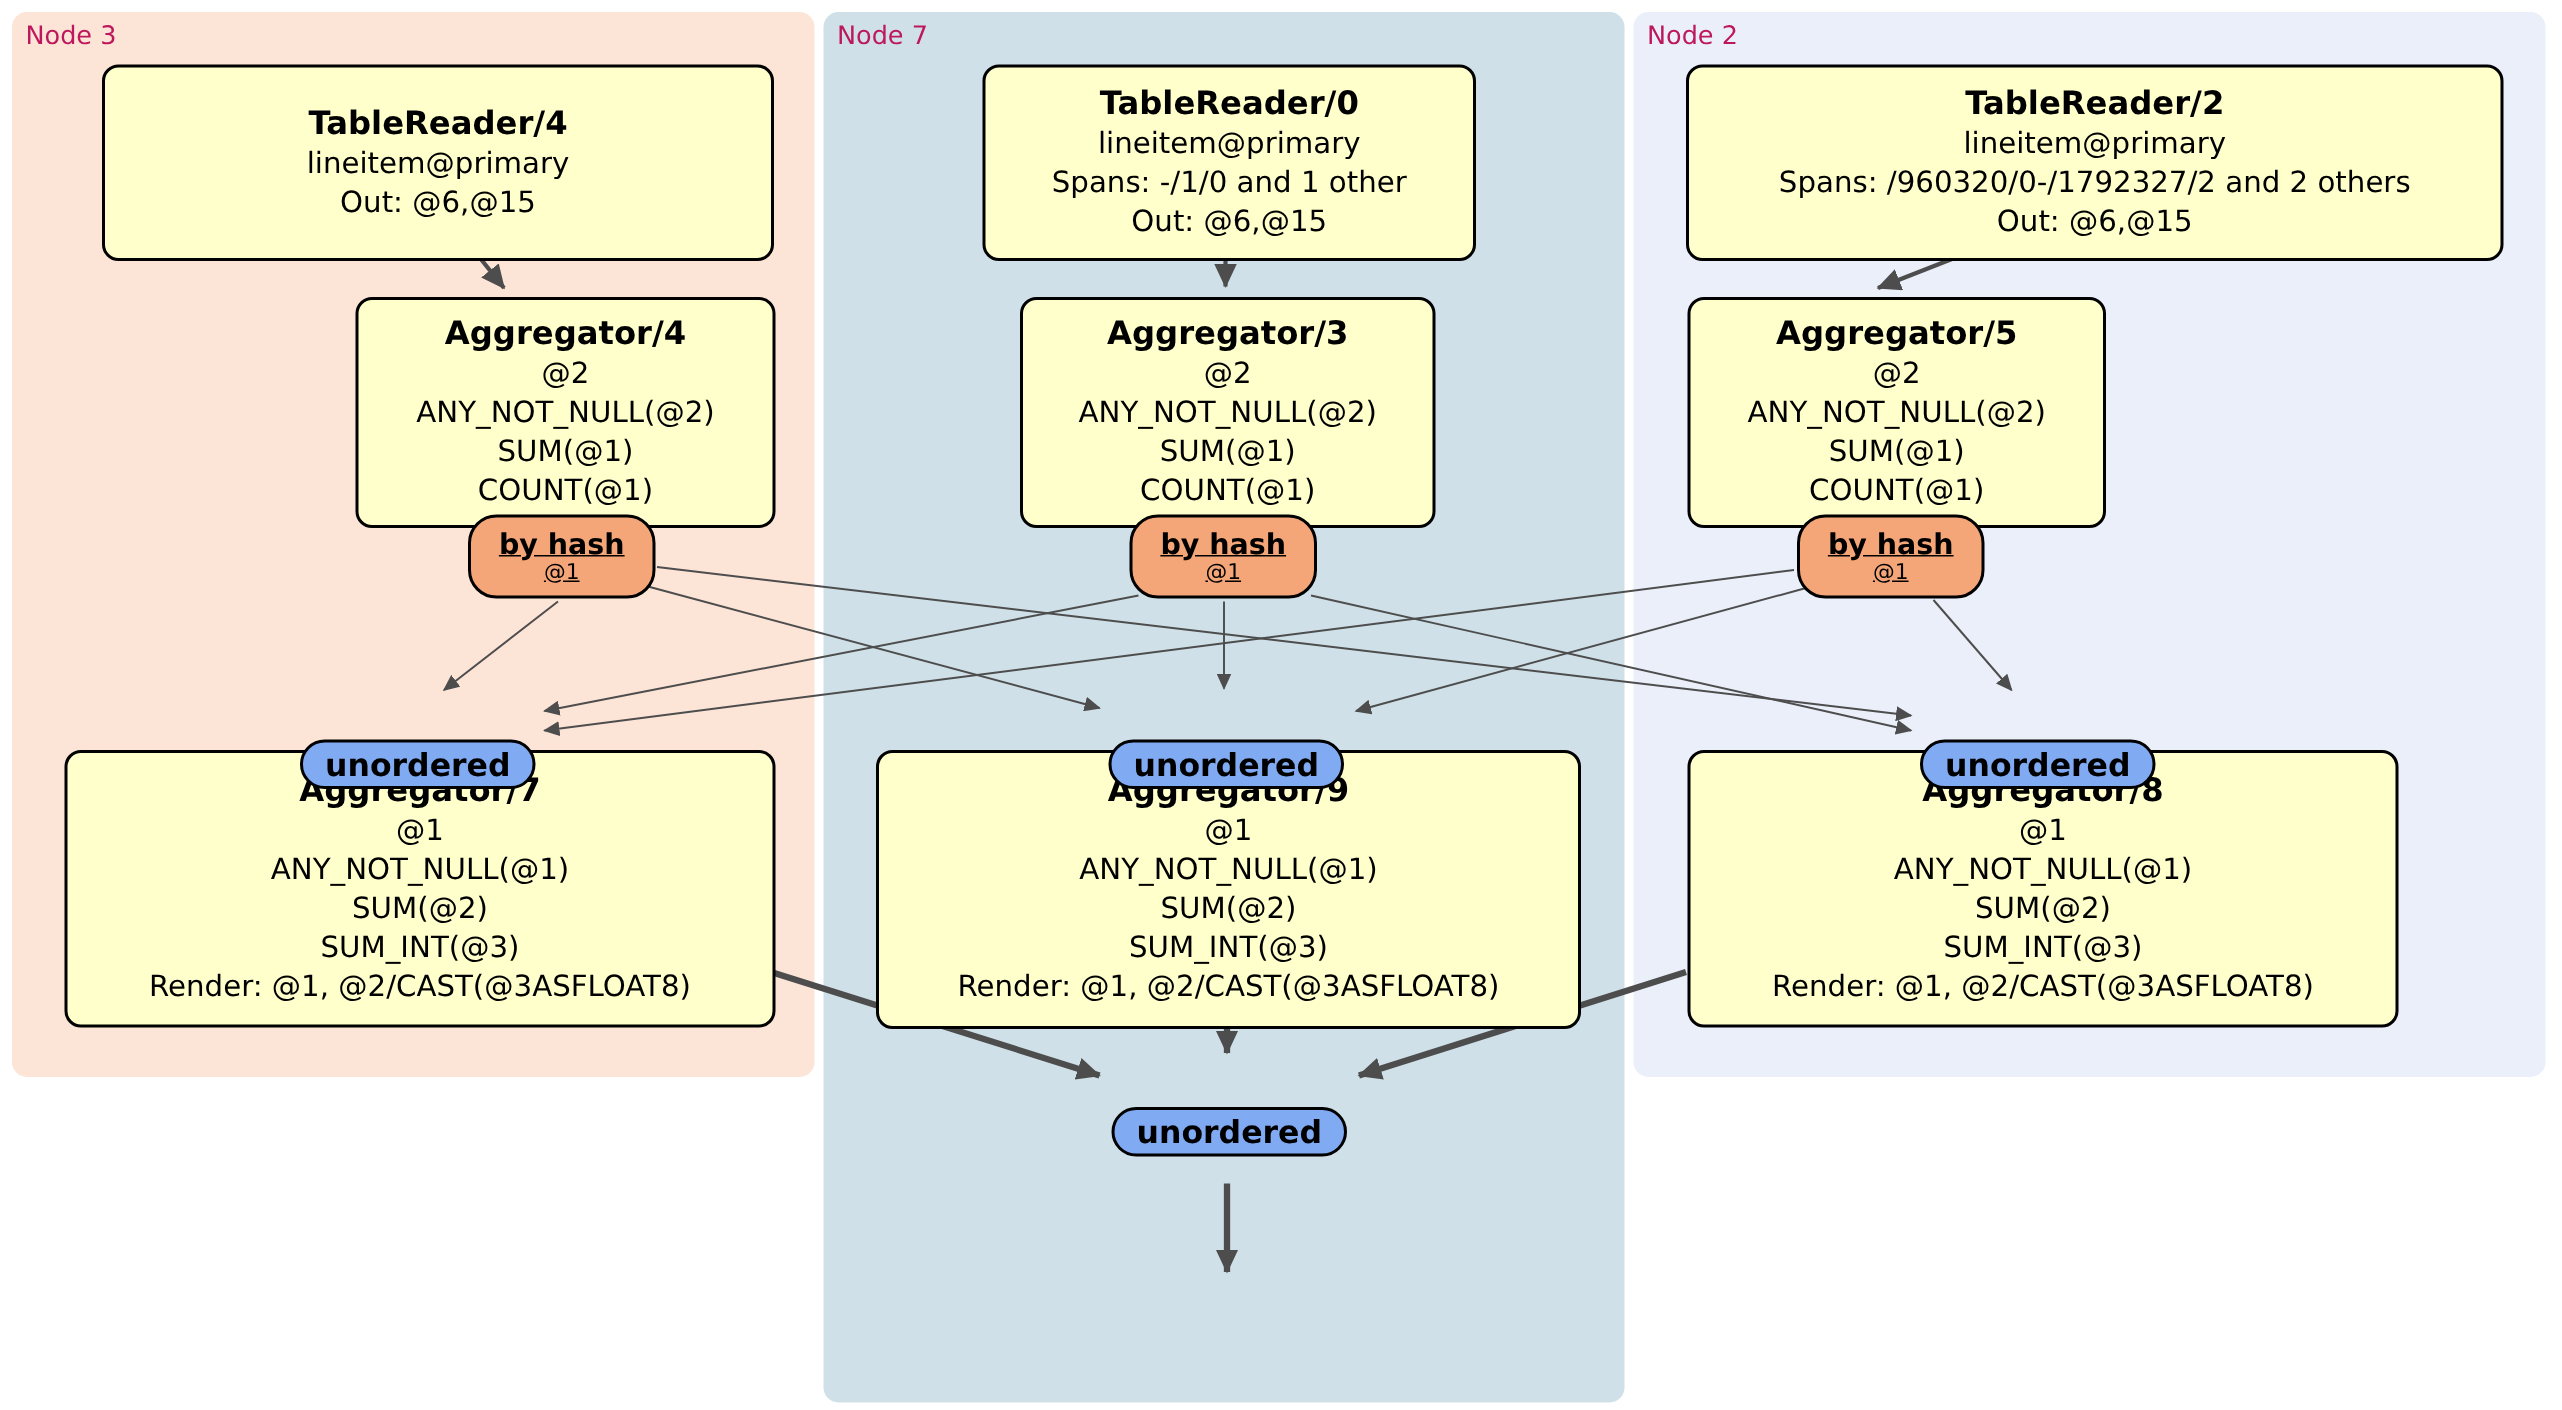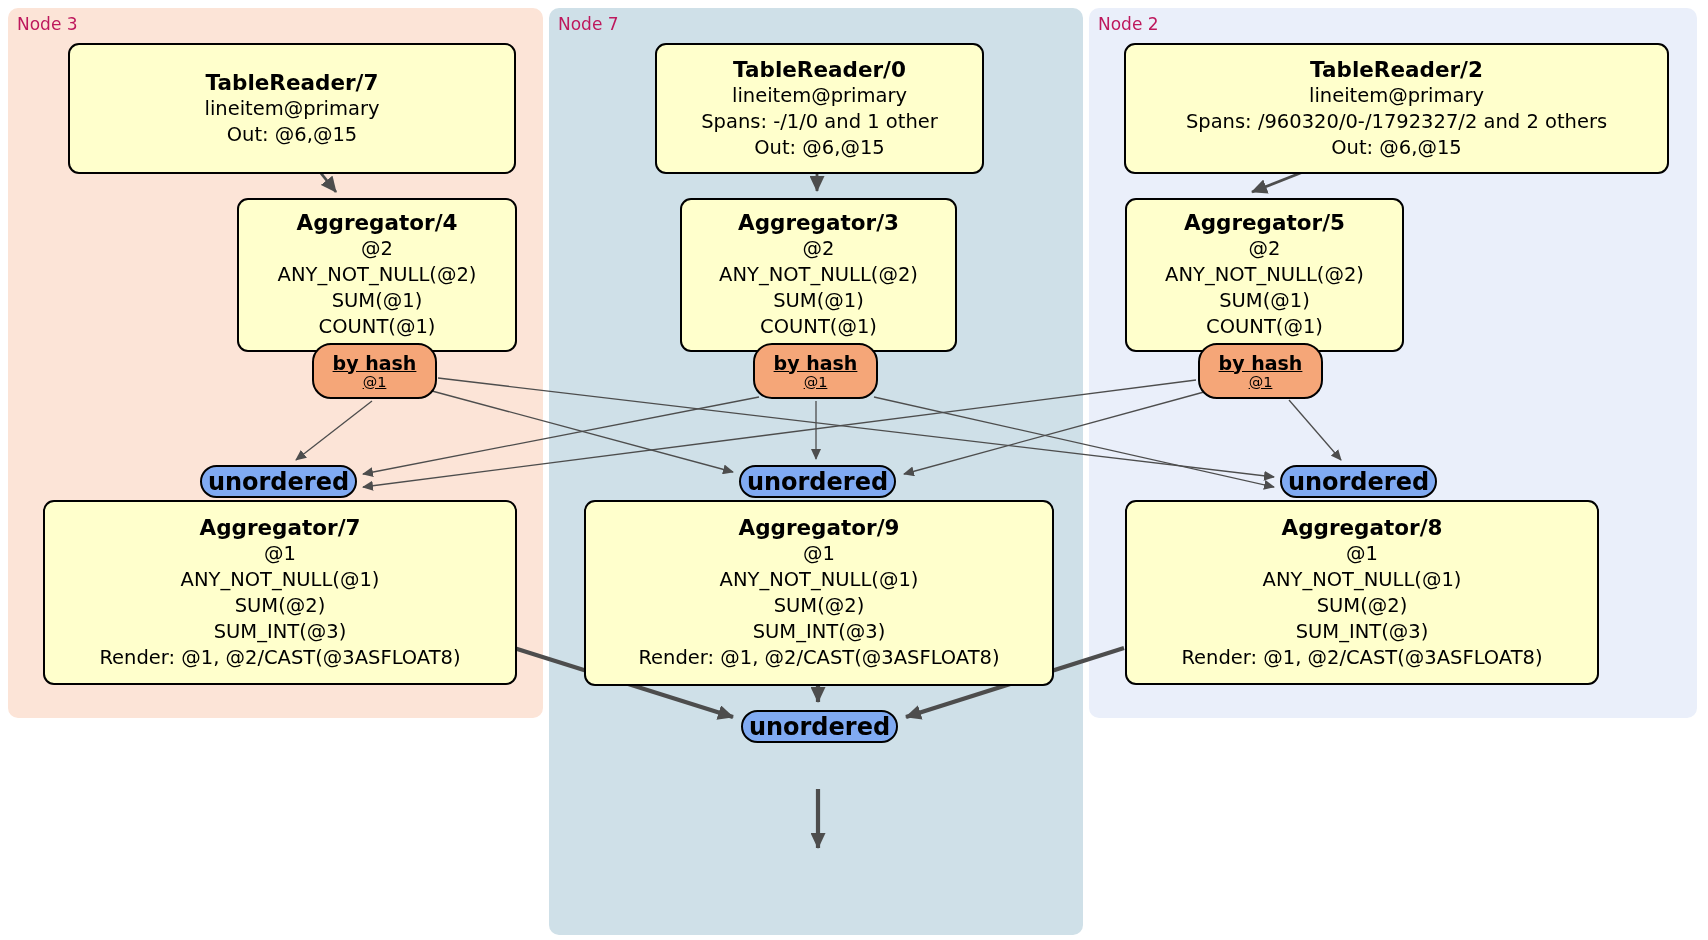--- a/index.html
+++ b/index.html
@@ -25,21 +25,21 @@
         text-align:center;}
   .ptitle{font-size:21.5px;font-weight:bold;line-height:26px;white-space:nowrap;}
   .pline{font-size:19.5px;line-height:26px;white-space:nowrap;}
   .router{position:absolute;width:125px;height:56px;background:var(--c-router);border:2px solid #000;
           border-radius:19px;z-index:3;display:flex;flex-direction:column;justify-content:center;
           align-items:center;text-align:center;box-sizing:border-box;text-decoration:underline;}
   .router-label{font-size:19px;font-weight:bold;line-height:22px;}
   .router-sub{font-size:14.5px;line-height:17px;}
   .sync{position:absolute;width:157px;height:33px;background:var(--c-sync);border:2px solid #000;
         border-radius:17px;z-index:3;display:flex;justify-content:center;align-items:center;
-        font-size:24px;font-weight:bold;box-sizing:border-box;}
+        font-size:21px;font-weight:bold;box-sizing:border-box;margin-top:28px;}
   .title-only .ptitle{font-size:22px;}
 </style>
 </head>
 <body>
 
 <div class="stage">
 
   <div class="panel panel-n3">
     <div class="panel-label">Node 3</div>
   </div>
@@ -75,21 +75,21 @@
     <line class="eline thin" x1="1196" y1="380" x2="363" y2="487" marker-end="url(#at)"></line>
 
     <line class="eline thick" x1="514" y1="648" x2="733" y2="717" marker-end="url(#aT)"></line>
     <line class="eline thick" x1="818" y1="684" x2="818" y2="702" marker-end="url(#aT)"></line>
     <line class="eline thick" x1="1124" y1="648" x2="906" y2="717" marker-end="url(#aT)"></line>
 
     <line class="eline thick" x1="818" y1="789" x2="818" y2="848" marker-end="url(#aT)"></line>
   </svg>
 
   <div class="pbox" style="left:68px;top:43px;width:444px;height:127px">
-    <div class="ptitle">TableReader/7</div>
+    <div class="ptitle">TableReader/4</div>
     <div class="pline">lineitem@primary</div>
     <div class="pline">Out: @6,@15</div>
   </div>
   <div class="pbox" style="left:655px;top:43px;width:325px;height:127px">
     <div class="ptitle">TableReader/0</div>
     <div class="pline">lineitem@primary</div>
     <div class="pline">Spans: -/1/0 and 1 other</div>
     <div class="pline">Out: @6,@15</div>
   </div>
   <div class="pbox" style="left:1124px;top:43px;width:541px;height:127px">

